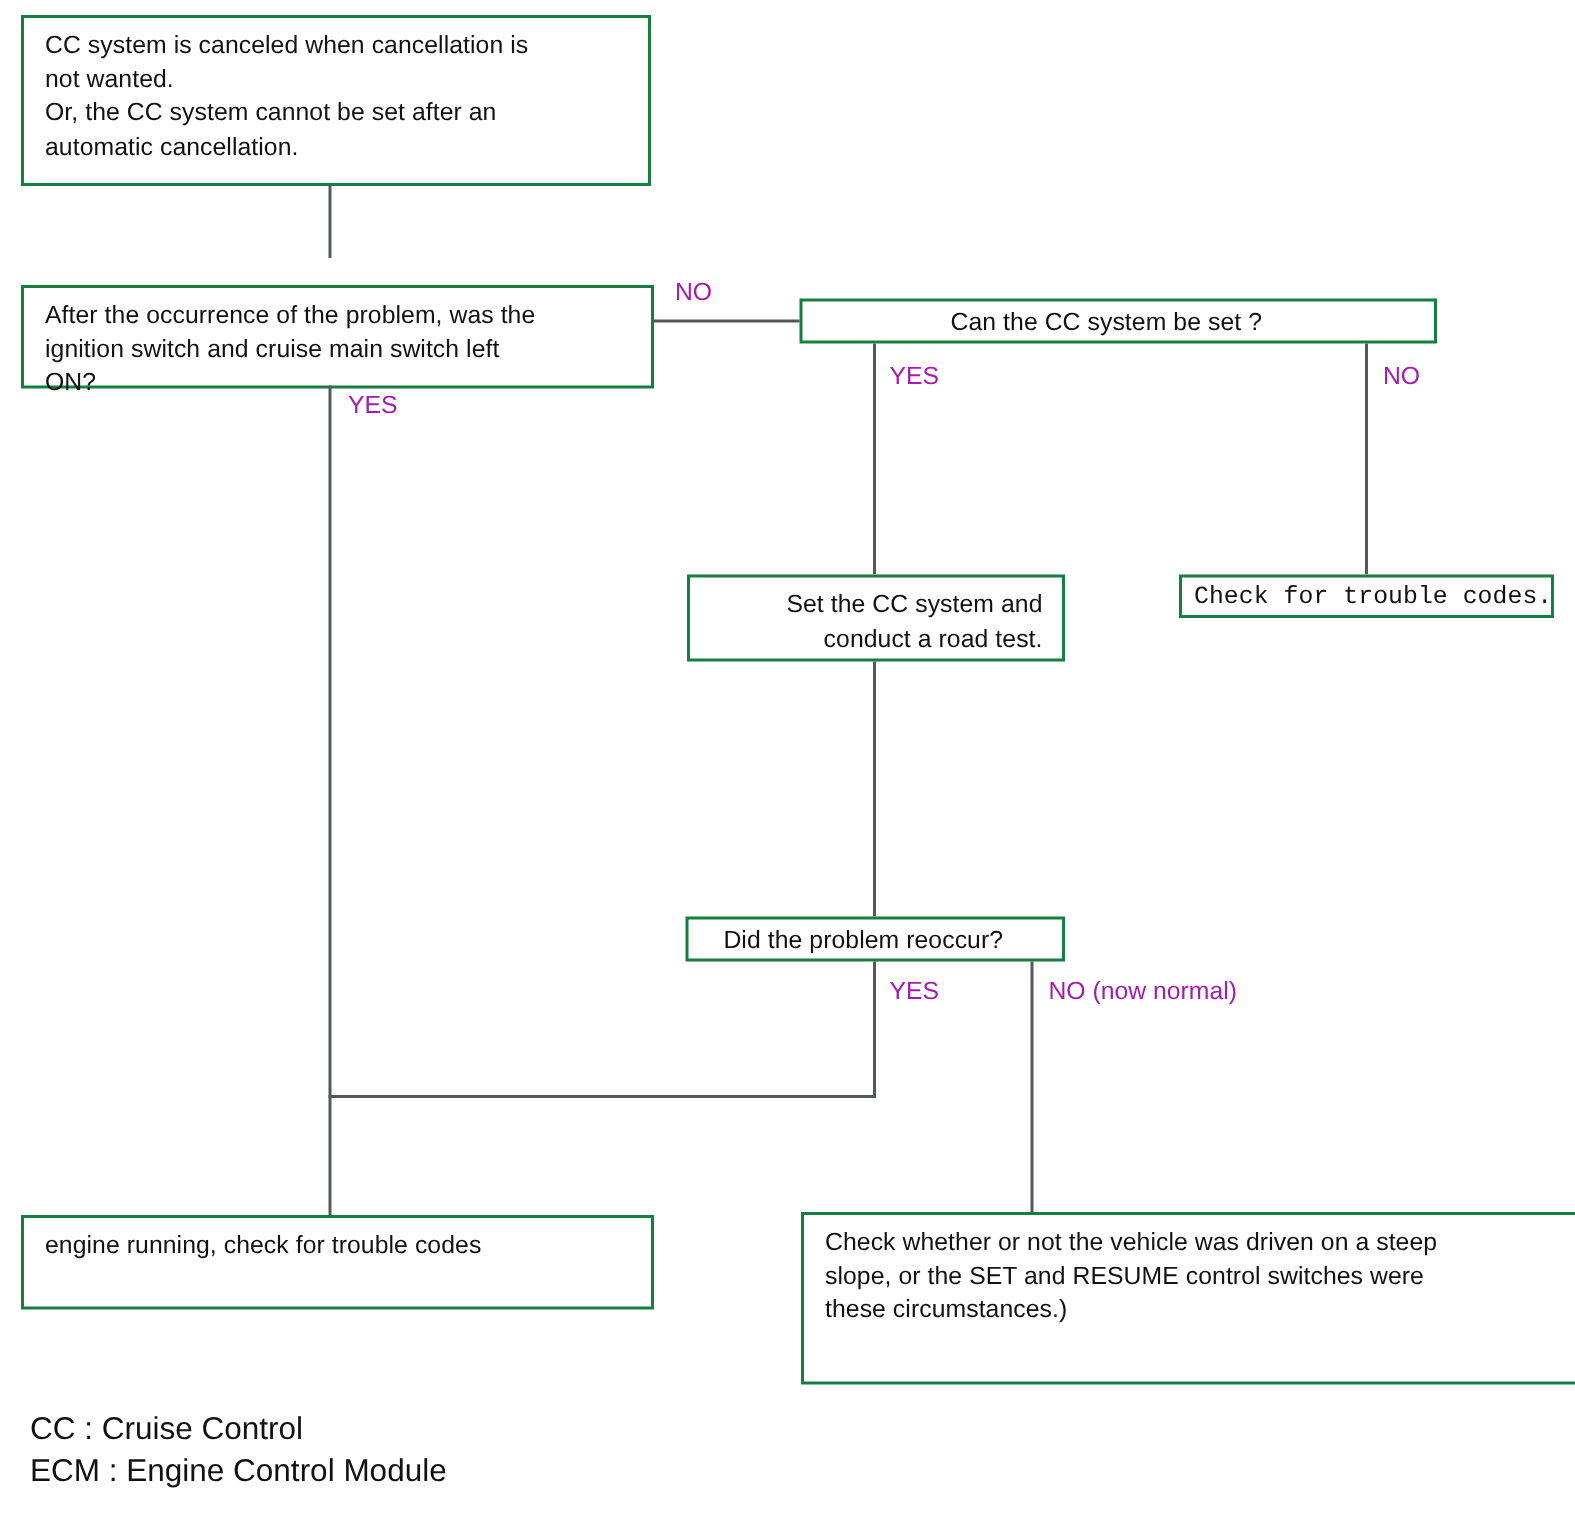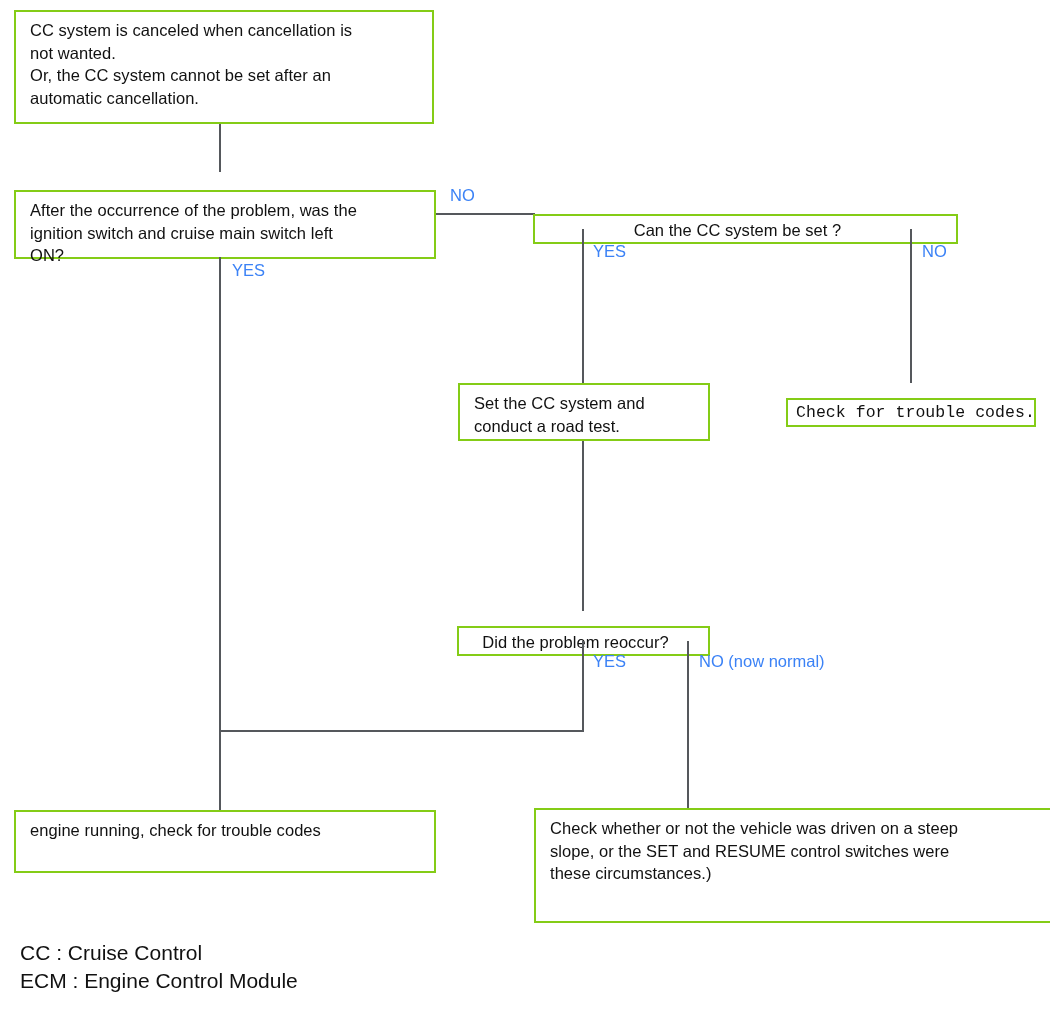--- a/index.html
+++ b/index.html
@@ -15,49 +15,48 @@
   #flow-root {
     position: relative;
     width: 1050px;
     height: 1009px;
     background: #ffffff;
     overflow: hidden;
   }
   .node {
     position: absolute;
     box-sizing: border-box;
-    border: 2px solid #84cc16;
+    border: 2px solid #15803d;
     background: #ffffff;
     font-size: 16.5px;
     line-height: 22.5px;
     color: #111111;
     padding: 7px 13px 7px 14px;
     letter-spacing: 0.05px;
   }
   .node.center {
     text-align: center;
     padding-left: 8px;
     padding-right: 24px;
-    margin-top: 15px;
   }
   .node .line {
     display: block;
     white-space: pre;
   }
   .edge {
     position: absolute;
     background: #55585c;
   }
   .edge.v { width: 2px; }
   .edge.h { height: 2px; }
   .edge-label {
     position: absolute;
     font-size: 16.5px;
     line-height: 19px;
-    color: #3b82f6;
+    color: #a21caf;
     white-space: pre;
     text-align: right;
   }
   .legend {
     position: absolute;
     font-size: 21px;
     line-height: 28px;
     color: #111111;
   }
   .legend .legend-row { white-space: pre; }
@@ -91,21 +90,21 @@
   <div class="node center" style="left:533px; top:199px; width:425px; height:30px; padding-top:3px;">
     <span class="line">Can the CC system be set ?</span>
   </div>
 
   <div class="edge v" style="left:582px; top:229px; height:154px;"></div>
   <div class="edge-label" style="left:593px; top:242px;">YES</div>
 
   <div class="edge v" style="left:910px; top:229px; height:154px;"></div>
   <div class="edge-label" style="left:922px; top:242px;">NO</div>
 
-  <div class="node" style="left:458px; top:383px; width:252px; height:58px;">
+  <div class="node" style="left:458px; top:383px; width:252px; height:58px;text-align:right;">
     <span class="line">Set the CC system and</span>
     <span class="line">conduct a road test.</span>
   </div>
 
   <div class="node center" style="left:786px; top:383px; width:250px; height:29px; padding-top:2px;font-family:Liberation Mono, monospace;">
     <span class="line">Check for trouble codes.</span>
   </div>
 
   <div class="edge v" style="left:582px; top:441px; height:170px;"></div>
 

